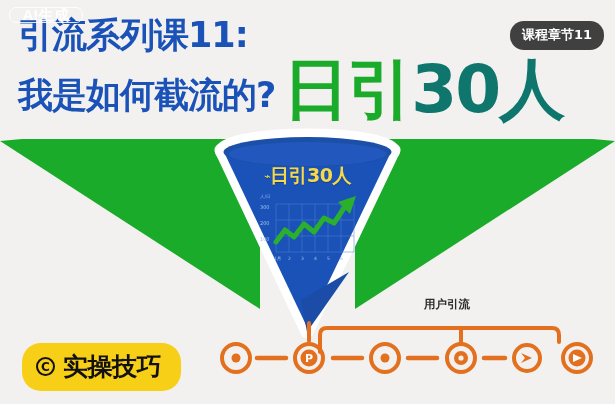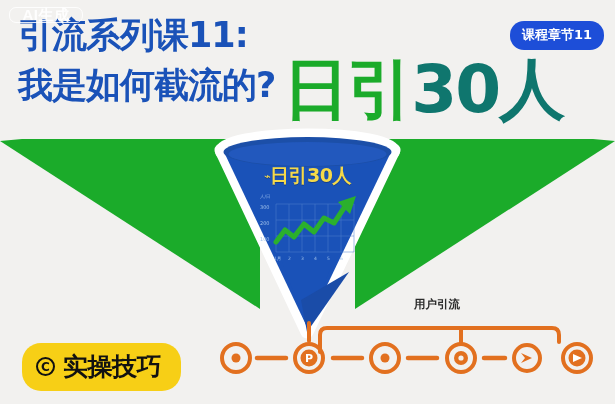--- a/index.html
+++ b/index.html
@@ -33,36 +33,36 @@
     line-height:1.0;
   }
   .line1, .line2 {
     font-size:35px; font-weight:900;
     color:#1a52b8;
     letter-spacing:-1px;
     white-space:nowrap;
     font-family:"DejaVu Sans", sans-serif;
   }
   .line1 { margin-bottom:4px; }
-  .line2 { display:flex; align-items:center; }
+  .line2 { display:flex; align-items:flex-end; }
 
   .big-green, .big-blue {
     font-size:66px; font-weight:900;
     letter-spacing:-2px;
     font-family:"DejaVu Sans", sans-serif;
     line-height:.85;
     position:relative; top:5px;
   }
   .big-green { color:#1bab2a; margin-left:8px; }
   .big-blue  { color:#0f766e; }
 
   
   .badge {
     position:absolute; right:11px; top:21px;
-    background:#1d4ed8; color:#fff;
+    background:#404040; color:#fff;
     font-size:13px; font-weight:700;
     padding:5px 12px 6px 12px;
     border-radius:14px;
     white-space:nowrap;
     z-index:7;
     font-family:"DejaVu Sans", sans-serif;
   }
 
   
   .wing { position:absolute; z-index:1; }
@@ -128,21 +128,21 @@
   .pill .pill-label {
     font-size:25px; font-weight:900; color:#111;
     letter-spacing:-.5px;
     font-family:"DejaVu Sans", sans-serif;
     white-space:nowrap;
   }
 
   
   .nodes { position:absolute; left:0; top:295px; width:615px; height:109px; z-index:6; }
   .node-label {
-    position:absolute; left:414px; top:2px;
+    position:absolute; left:424px; top:2px;
     font-size:11.5px; font-weight:700; color:#2b2b2b;
     font-family:"DejaVu Sans", sans-serif;
     white-space:nowrap;
     z-index:8;
   }
 </style>
 </head>
 <body>
 
 <div id="poster">

